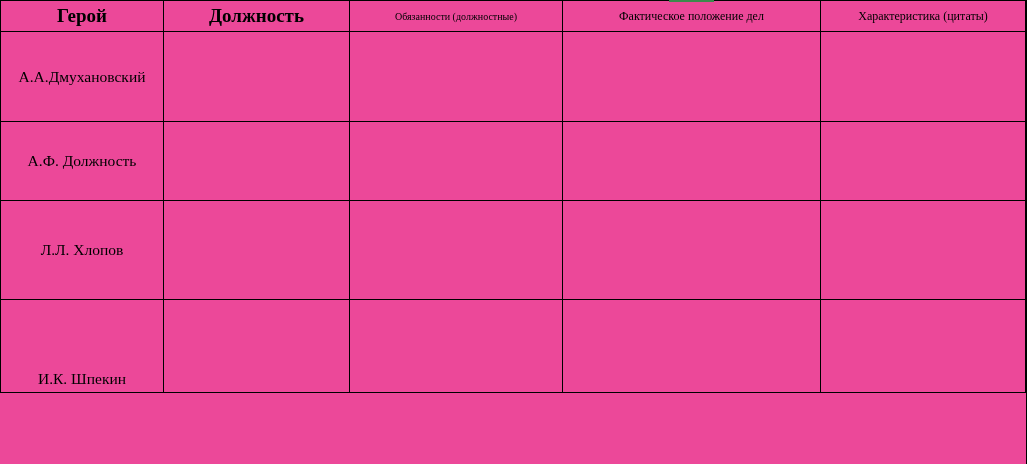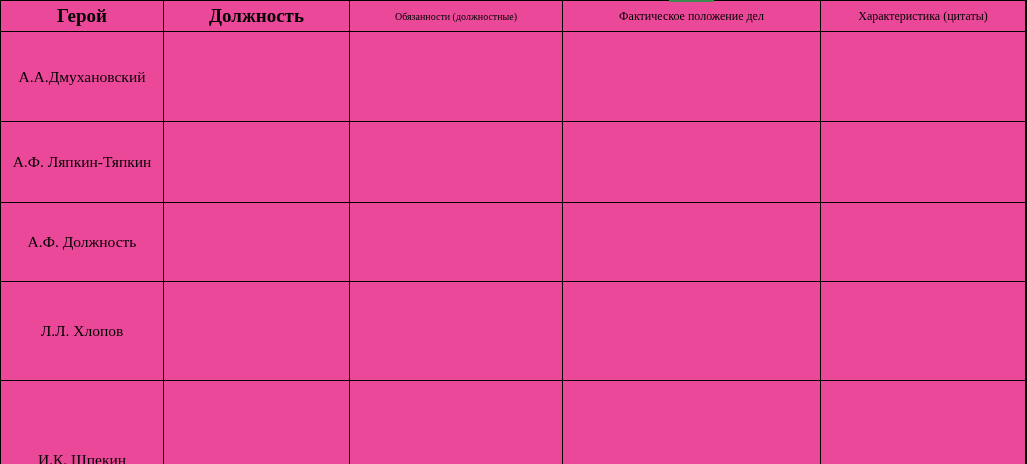--- a/index.html
+++ b/index.html
@@ -116,28 +116,20 @@
 
       <tr class="body-row r1">
         <td class="hero-cell">А.А.Дмухановский</td>
         <td></td>
         <td></td>
         <td></td>
         <td></td>
         <td></td>
       </tr>
 
-      <tr class="body-row r2">
-        <td class="hero-cell">А.Ф. Ляпкин-Тяпкин</td>
-        <td></td>
-        <td></td>
-        <td></td>
-        <td></td>
-        <td></td>
-      </tr>
 
       <tr class="body-row r3">
         <td class="hero-cell">А.Ф. Должность</td>
         <td></td>
         <td></td>
         <td></td>
         <td></td>
         <td></td>
       </tr>
 

